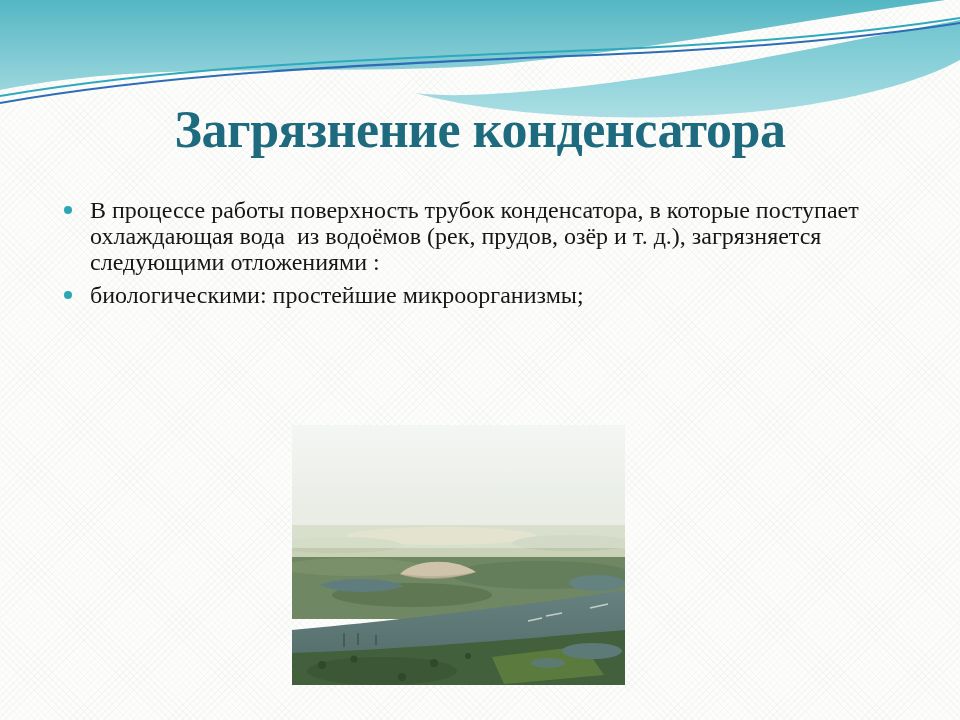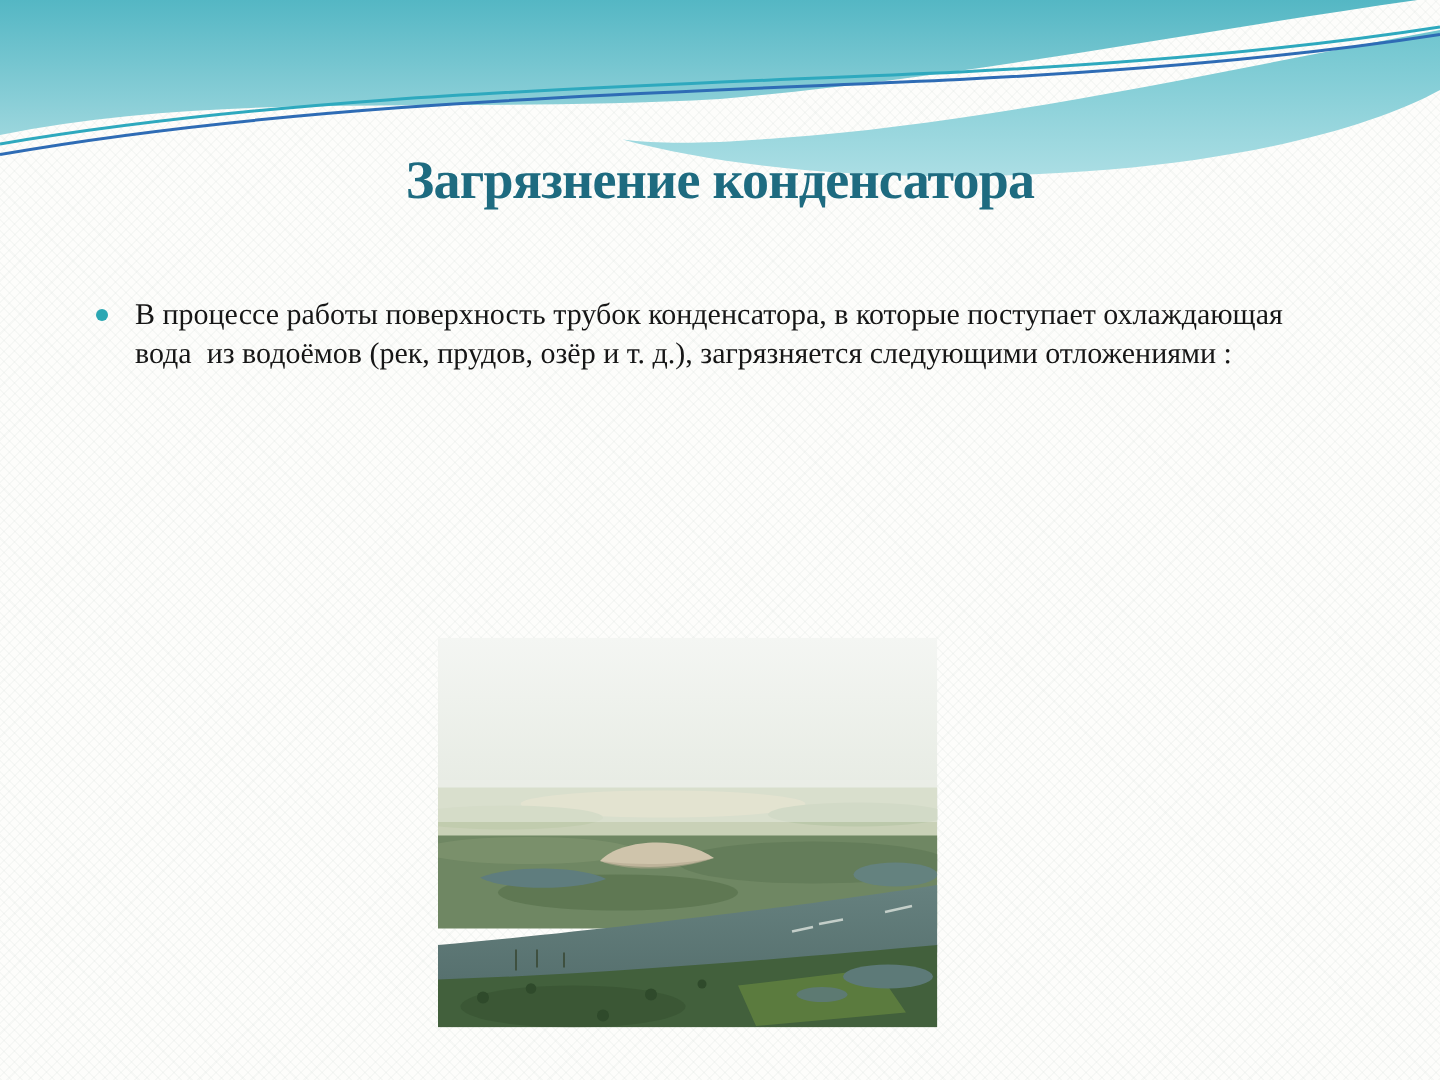--- a/index.html
+++ b/index.html
@@ -7,33 +7,33 @@
     position:relative;width:960px;height:720px;overflow:hidden;
     background-color:#fdfdfb;
     background-image:
       repeating-linear-gradient(45deg, rgba(205,215,210,0.14) 0 1px, transparent 1px 5px),
       repeating-linear-gradient(-45deg, rgba(205,215,210,0.14) 0 1px, transparent 1px 5px);
     font-family:"Liberation Serif","DejaVu Serif",serif;
   }
   .header-wave{position:absolute;top:0;left:0;width:960px;height:200px;display:block;}
   .title{
     position:absolute;top:100px;left:0;width:960px;margin:0;
-    text-align:center;font-weight:bold;font-size:36px;line-height:1.15;
+    text-align:center;font-weight:bold;font-size:52px;line-height:1.15;
     color:var(--title-color,#1E6B80);
     letter-spacing:-0.5px;
   }
   .bullets{position:absolute;left:62px;top:197px;width:812px;}
   .bullet-item{display:flex;align-items:flex-start;margin-bottom:7px;}
   .dot{
     flex:0 0 auto;width:8px;height:8px;border-radius:50%;
     background:var(--bullet-dot-color,#2BA7B3);
     margin:9px 18px 0 2px;
   }
   .bullet-text{
-    flex:1 1 auto;font-size:20px;line-height:26px;color:#161616;
+    flex:1 1 auto;font-size:24px;line-height:26px;color:#161616;
     white-space:pre-wrap;
   }
   .photo{
     position:absolute;left:292px;top:425px;width:333px;height:260px;
     overflow:hidden;
   }
   .photo svg{display:block;width:100%;height:100%;}
 </style>
 </head>
 <body>
@@ -60,20 +60,24 @@
     <path d="M0,96 C200,62 420,58 640,48 C760,42 870,32 960,18" fill="none" stroke="#2EA9BE" stroke-width="2"></path>
     <path d="M0,103 C200,68 420,63 640,53 C760,47 870,37 960,23" fill="none" stroke="#2E6CB5" stroke-width="2"></path>
   </svg>
 
   <h1 class="title">Загрязнение конденсатора</h1>
 
   <div class="bullets">
     <div class="bullet-item">
       <span class="dot"></span>
       <span class="bullet-text">В процессе работы поверхность трубок конденсатора, в которые поступает охлаждающая вода  из водоёмов (рек, прудов, озёр и т. д.), загрязняется следующими отложениями :</span>
+    </div>
+    <div class="bullet-item">
+      <span class="dot"></span>
+      <span class="bullet-text">биологическими: простейшие микроорганизмы;</span>
     </div>
   </div>
 
   <div class="photo">
     <svg viewBox="0 0 333 260" preserveAspectRatio="none" aria-hidden="true">
       <defs>
         <linearGradient id="gSky" x1="0" y1="0" x2="0" y2="1">
           <stop offset="0" stop-color="#f4f6f3"></stop>
           <stop offset="1" stop-color="#e4e9e0"></stop>
         </linearGradient>

